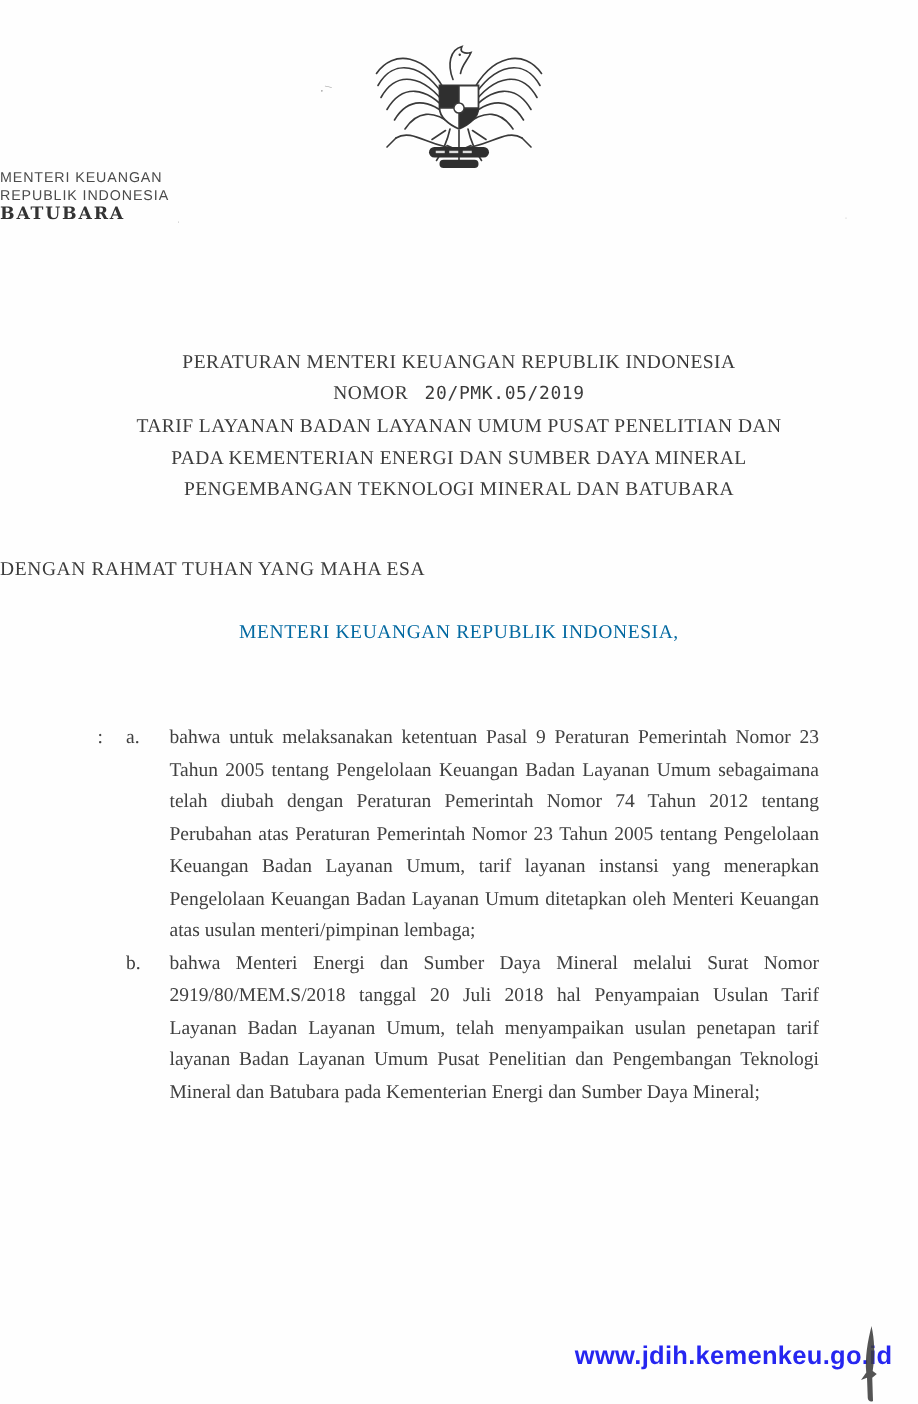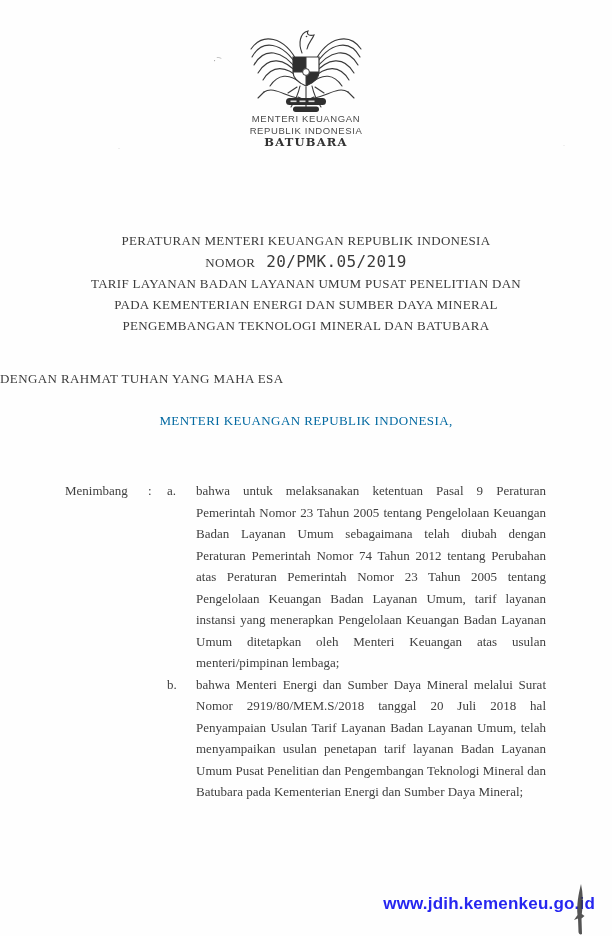--- a/index.html
+++ b/index.html
@@ -17,21 +17,20 @@
   
   .emblem {
     position: absolute;
     top: 24px; left: 50%;
     transform: translateX(-50%);
     width: 122px; height: 90px;
   }
   .ministry {
     position: absolute;
     top: 113px; left: 0; right: 0;
-    text-align: center;
     font-family: "Liberation Sans", sans-serif;
     font-size: 9.5px;
     letter-spacing: 0.6px;
     color: #4b4b4b;
     line-height: 11.5px;
   }
   .salinan {
     font-family: "DejaVu Serif", serif;
     font-weight: bold;
     font-size: 11.5px;
@@ -45,21 +44,21 @@
     position: absolute;
     top: 230px; left: 0; right: 0;
     text-align: center;
     font-size: 13px;
     letter-spacing: 0.3px;
     line-height: 21px;
     color: #3b3b3b;
   }
   .nomor-value {
     font-family: "DejaVu Sans Mono", monospace;
-    font-size: 16px;
+    font-size: 12px;
     letter-spacing: 0.4px;
     margin-left: 11px;
   }
   .invocation {
     position: absolute;
     top: 371px; left: 0; right: 0;
     text-align: left;
     font-size: 13px;
     letter-spacing: 0.4px;
     color: #3b3b3b;
@@ -183,21 +182,20 @@
     </div>
     <div>TARIF LAYANAN BADAN LAYANAN UMUM PUSAT PENELITIAN DAN</div>
     <div>PADA KEMENTERIAN ENERGI DAN SUMBER DAYA MINERAL</div>
     <div>PENGEMBANGAN TEKNOLOGI MINERAL DAN BATUBARA</div>
   </div>
 
   <div class="invocation">DENGAN RAHMAT TUHAN YANG MAHA ESA</div>
   <div class="issuer">MENTERI KEUANGAN REPUBLIK INDONESIA,</div>
 
   <div class="considerations">
-    <div class="c-label">Menimbang</div>
     <div class="c-colon">:</div>
     <div class="c-items">
       <div class="c-item">
         <div class="c-marker">a.</div>
         <div class="c-text">bahwa untuk melaksanakan ketentuan Pasal 9 Peraturan Pemerintah Nomor 23 Tahun 2005 tentang Pengelolaan Keuangan Badan Layanan Umum sebagaimana telah diubah dengan Peraturan Pemerintah Nomor 74 Tahun 2012 tentang Perubahan atas Peraturan Pemerintah Nomor 23 Tahun 2005 tentang Pengelolaan Keuangan Badan Layanan Umum, tarif layanan instansi yang menerapkan Pengelolaan Keuangan Badan Layanan Umum ditetapkan oleh Menteri Keuangan atas usulan menteri/pimpinan lembaga;</div>
       </div>
       <div class="c-item">
         <div class="c-marker">b.</div>
         <div class="c-text">bahwa Menteri Energi dan Sumber Daya Mineral melalui Surat Nomor 2919/80/MEM.S/2018 tanggal 20 Juli 2018 hal Penyampaian Usulan Tarif Layanan Badan Layanan Umum, telah menyampaikan usulan penetapan tarif layanan Badan Layanan Umum Pusat Penelitian dan Pengembangan Teknologi Mineral dan Batubara pada Kementerian Energi dan Sumber Daya Mineral;</div>
       </div>

